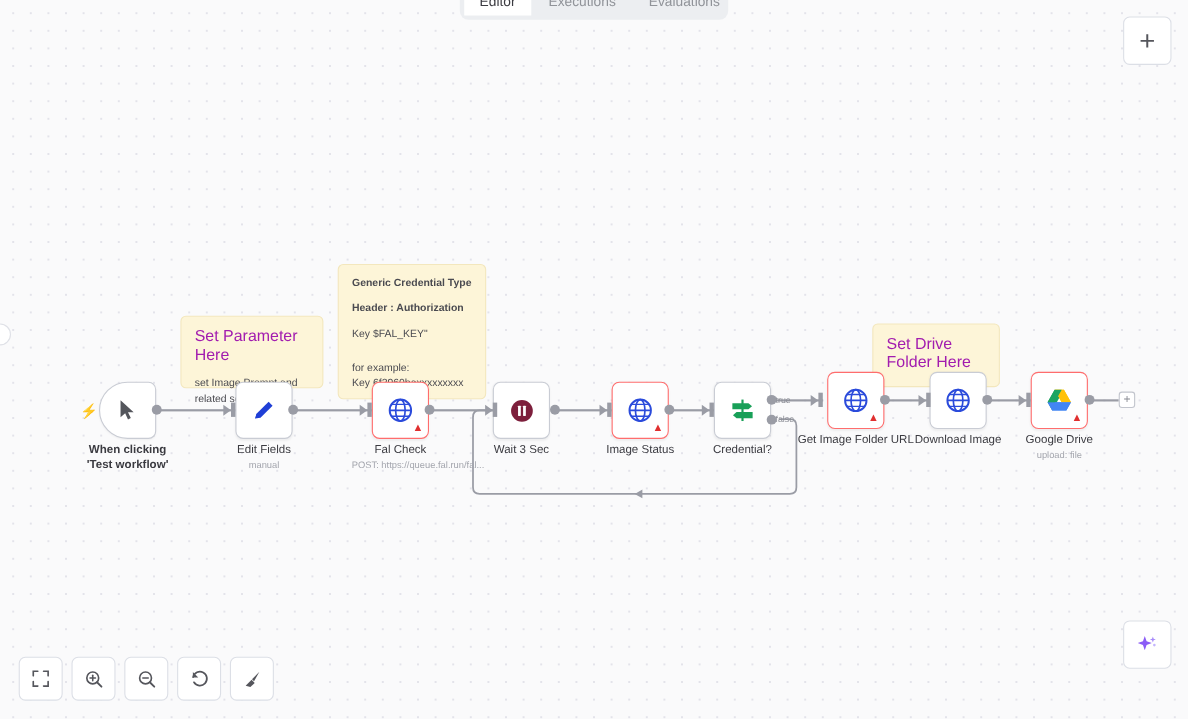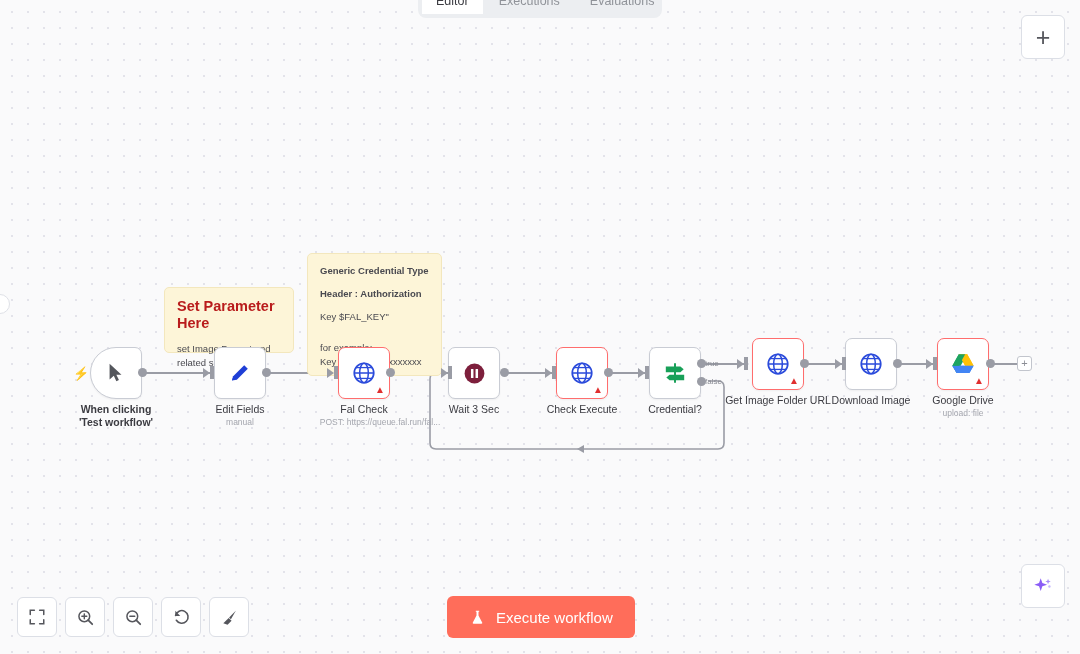--- a/index.html
+++ b/index.html
@@ -69,21 +69,21 @@
 
   
   .sticky {
     position: absolute;
     background: #fdf5d8;
     border: 1px solid #f3e7bd;
     border-radius: 5px;
     padding: 10px 12px;
     z-index: 3;
   }
-  .sticky h3 { font-size: 14.5px; color: #b91c1c; font-weight: bold; line-height: 1.2; margin-bottom: 9px; }
+  .sticky h3 { font-size: 14.5px; color: #a21caf; font-weight: normal; line-height: 1.2; margin-bottom: 9px; }
   .sticky p { font-size: 9.5px; color: #4a4a50; line-height: 1.45; }
   .sticky p.b { font-weight: bold; font-size: 9.5px; }
   .sticky .gap { height: 9px; }
 
   
   .node-wrap { position: absolute; z-index: 6; }
   .node-box {
     width: 52px; height: 52px;
     background: #fff;
     border: 1px solid #c9ccd4;
@@ -153,32 +153,35 @@
       <path d="M17.5 4 L18.3 6.2 L20.5 7 L18.3 7.8 L17.5 10 L16.7 7.8 L14.5 7 L16.7 6.2 Z" fill="#a78bfa"></path>
       <circle cx="19" cy="12.5" r="1.3" fill="#c4b5fd"></circle>
     </svg>
   </div>
 
   <div class="sticky" style="left:164px; top:287px; width:130px; height:66px;">
     <h3>Set Parameter Here</h3>
     <p>set Image Prompt and related settings</p>
   </div>
 
-  <div class="sticky" style="left:307px; top:253px; width:135px; height:123px;">
+  <div class="sticky" style="left:307px; top:240px; width:135px; height:123px;">
     <p class="b">Generic Credential Type</p>
     <div class="gap"></div>
     <p class="b">Header : Authorization</p>
     <div class="gap"></div>
     <p>Key $FAL_KEY"</p>
     <div class="gap"></div>
     <div class="gap"></div>
     <p>for example:</p>
     <p>Key 6f2960baxxxxxxxxx</p>
   </div>
 
+  <div class="sticky" style="left:793px; top:294px; width:116px; height:58px;">
+    <h3>Set Drive Folder Here</h3>
+  </div>
 
   <div class="conn" style="left:142px; top:372px; width:72px;"></div>
 
   <div class="conn" style="left:266px; top:372px; width:72px;"></div>
 
   <div class="conn" style="left:390px; top:372px; width:62px;"></div>
 
   <div class="conn" style="left:504px; top:372px; width:52px;"></div>
 
   <div class="conn" style="left:607px; top:372px; width:42px;"></div>
@@ -258,21 +261,21 @@
     <div class="node-box err">
       <svg width="26" height="26" viewBox="0 0 24 24">
         <circle cx="12" cy="12" r="9" fill="none" stroke="#2b4bdb" stroke-width="1.6"></circle>
         <ellipse cx="12" cy="12" rx="4" ry="9" fill="none" stroke="#2b4bdb" stroke-width="1.4"></ellipse>
         <line x1="3" y1="12" x2="21" y2="12" stroke="#2b4bdb" stroke-width="1.4"></line>
         <line x1="4.6" y1="7" x2="19.4" y2="7" stroke="#2b4bdb" stroke-width="1.2"></line>
         <line x1="4.6" y1="17" x2="19.4" y2="17" stroke="#2b4bdb" stroke-width="1.2"></line>
       </svg>
       <span class="warn-badge">▲</span>
     </div>
-    <div class="node-label">Check Execute</div>
+    <div class="node-label">Image Status</div>
   </div>
   <div class="port-out" style="left:604px; top:368px;"></div>
 
   <div class="port-in" style="left:645px; top:366px;"></div>
   <div class="node-wrap" style="left:649px; top:347px;">
     <div class="node-box">
       <svg width="26" height="26" viewBox="0 0 24 24">
         <rect x="11.1" y="3" width="1.8" height="18" fill="#18a058"></rect>
         <path d="M3.5 6 H17 L20 8.6 L17 11.2 H3.5 Z" fill="#18a058"></path>
         <path d="M20.5 13.5 H7 L4 16.1 L7 18.7 H20.5 Z" fill="#18a058"></path>
@@ -362,20 +365,14 @@
       </svg>
     </div>
     <div class="fbtn">
       <svg width="19" height="19" viewBox="0 0 24 24">
         <path d="M20 3.5 L11.5 12 L13.8 14.3 L20 3.5 Z" fill="#55565c"></path>
         <path d="M11 12.6 L4.2 19.4 L9.6 21 L14.6 16.2 Z" fill="#55565c"></path>
       </svg>
     </div>
   </div>
 
-  <button id="execute-workflow-button">
-    <svg width="17" height="17" viewBox="0 0 24 24">
-      <path d="M9.6 2.5 H14.4 V4 H13.4 V9.2 L18.6 19.2 Q19.4 20.8 17.7 20.8 H6.3 Q4.6 20.8 5.4 19.2 L10.6 9.2 V4 H9.6 Z" fill="#fff"></path>
-    </svg>
-    <span>Execute workflow</span>
-  </button>
 
 </div>
 
 </body></html>

